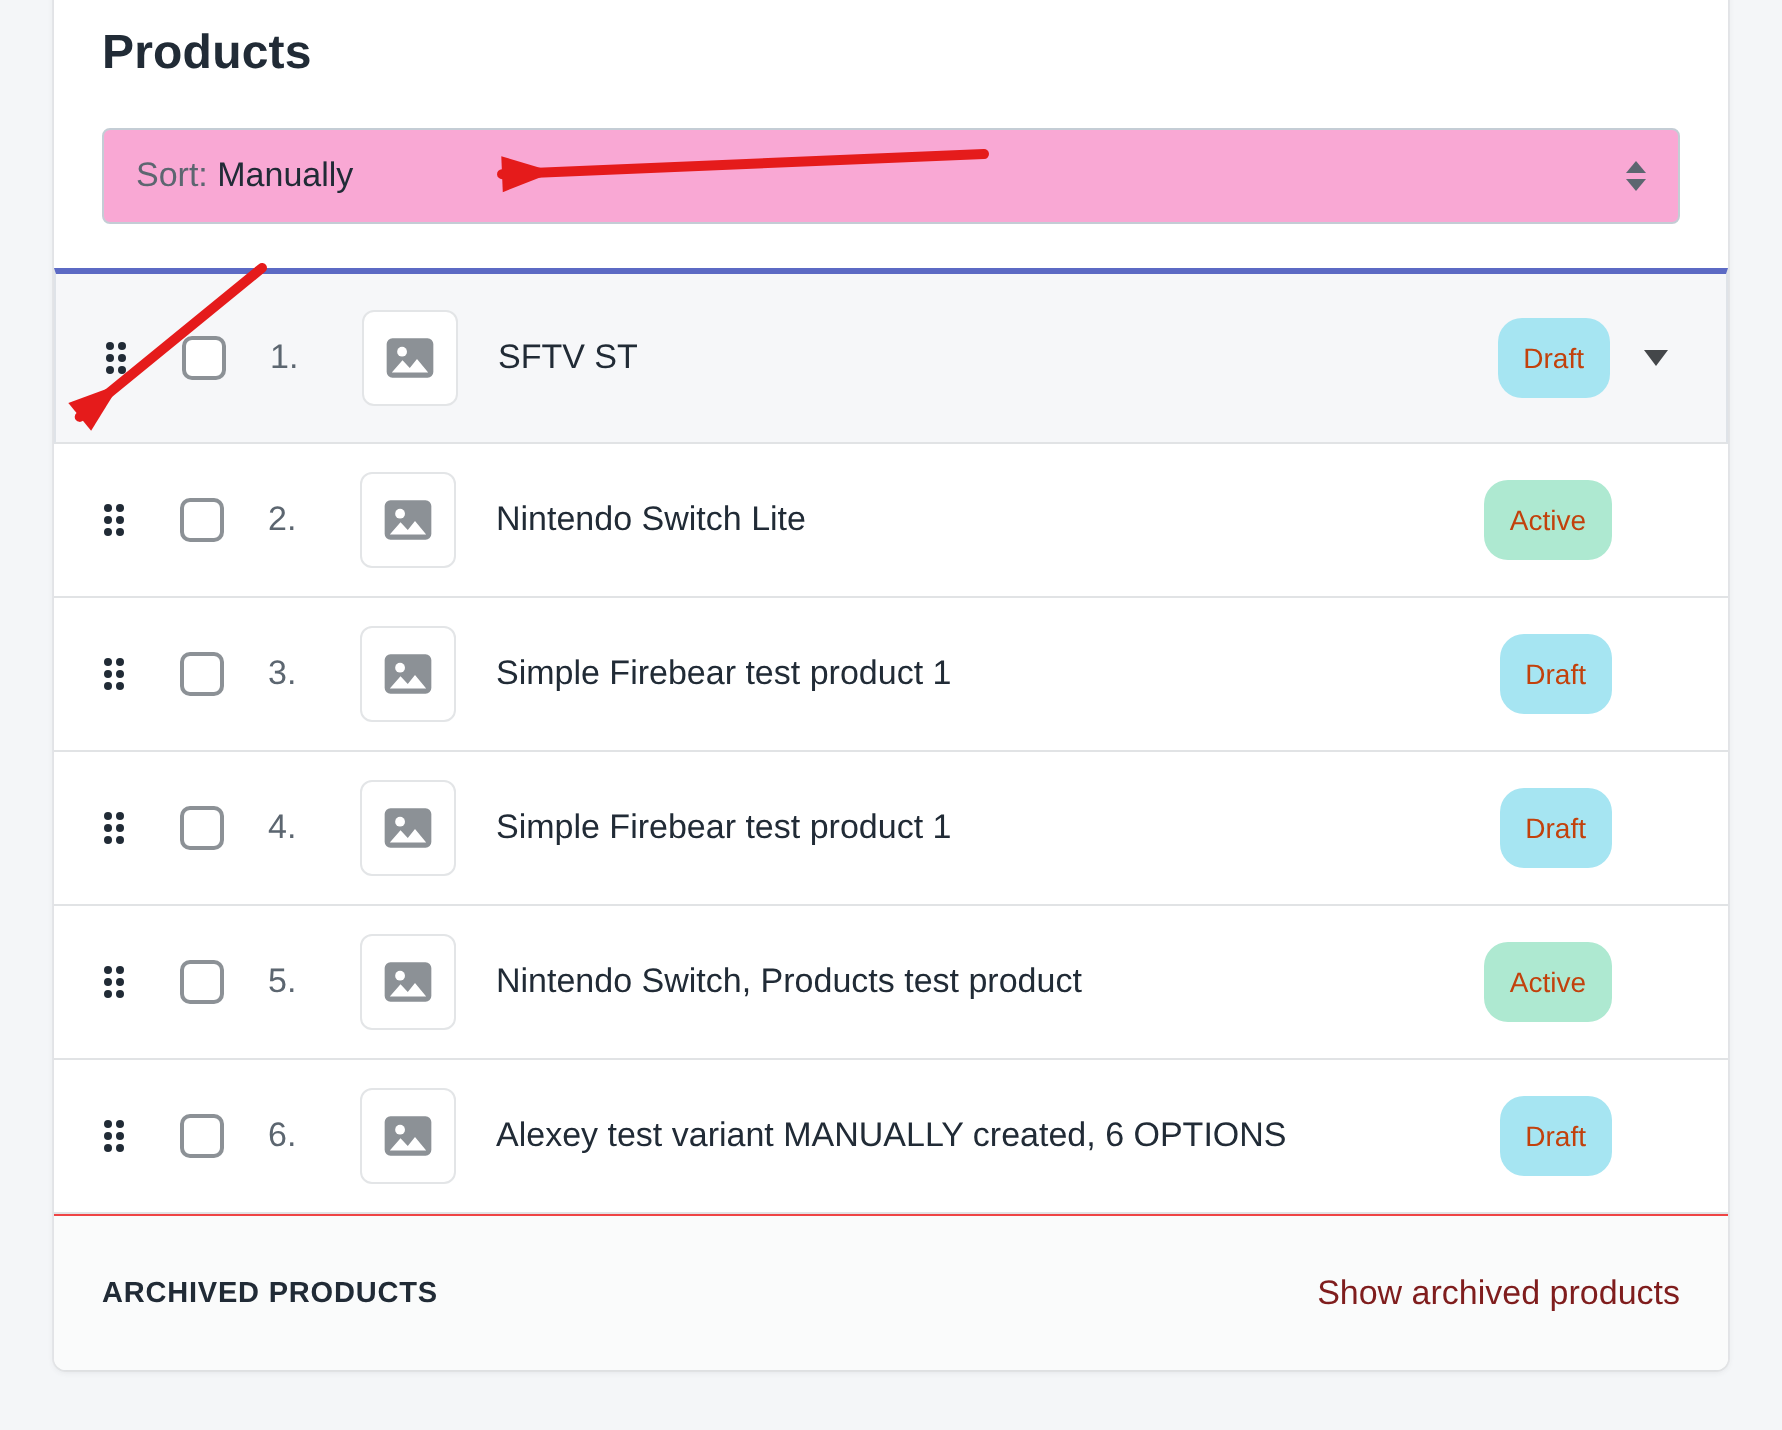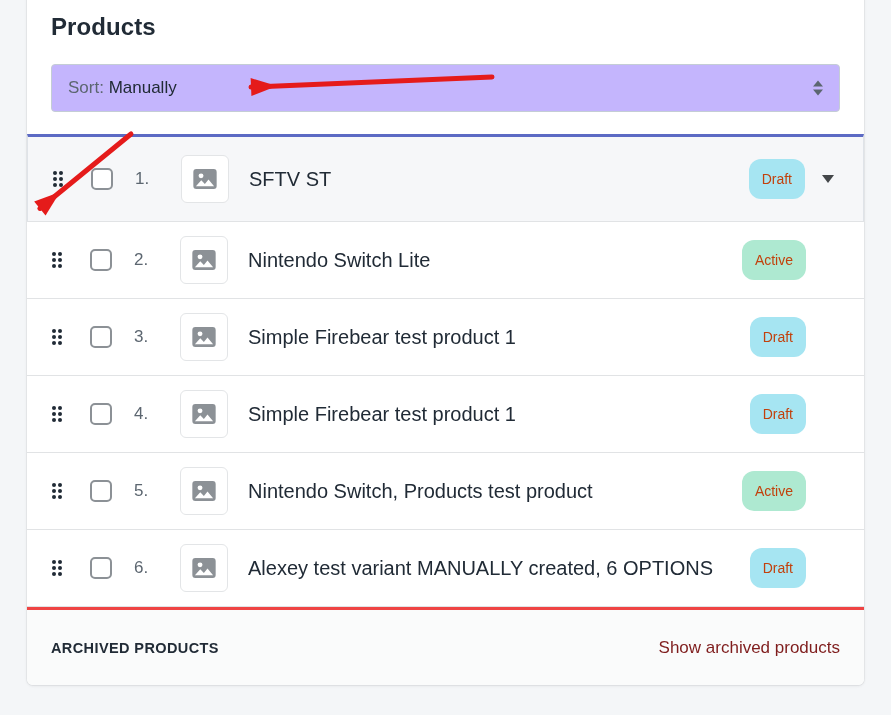--- a/index.html
+++ b/index.html
@@ -41,21 +41,21 @@
 
   
   .sort-wrap {
     padding: 24px 24px 22px 24px;
   }
   .sort-select {
     position: relative;
     height: 48px;
     border: 1px solid #c4cdd5;
     border-radius: 4px;
-    background: #c4b5fd;
+    background: #f9a8d4;
     display: flex;
     align-items: center;
     padding: 0 16px;
     box-sizing: border-box;
   }
   .sort-label {
     font-size: 17px;
     color: #212b36;
     line-height: 20px;
   }
@@ -153,21 +153,21 @@
     display: flex;
     align-items: center;
     justify-content: center;
     flex: 0 0 auto;
     margin-left: 6px;
     box-sizing: border-box;
   }
   .thumb svg { display: block; }
 
   .row-title {
-    font-size: 20px;
+    font-size: 17px;
     color: #212b36;
     margin-left: 20px;
     flex: 1 1 auto;
     white-space: nowrap;
     overflow: hidden;
     text-overflow: ellipsis;
     line-height: 22px;
   }
 
   .badge {
@@ -200,21 +200,21 @@
   .row-caret.empty { visibility: hidden; }
 
   
   .archived {
     display: flex;
     align-items: center;
     justify-content: space-between;
     height: 78px;
     padding: 0 24px;
     background: #fafbfb;
-    border-top: 3px solid #ef4444;
+    border-top: 1px solid #ef4444;
     box-sizing: border-box;
   }
   .archived-label {
     font-size: 14.5px;
     font-weight: 600;
     letter-spacing: 0.4px;
     color: #212b36;
   }
   .archived-link {
     font-size: 17px;

